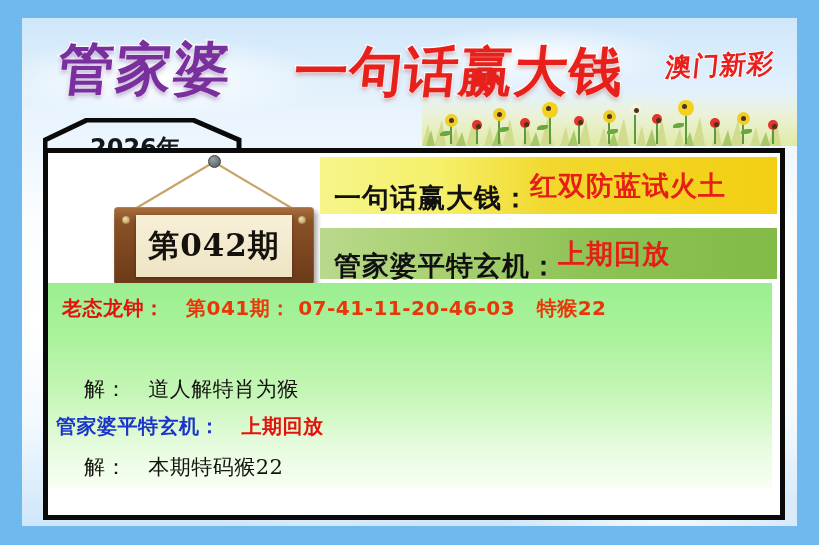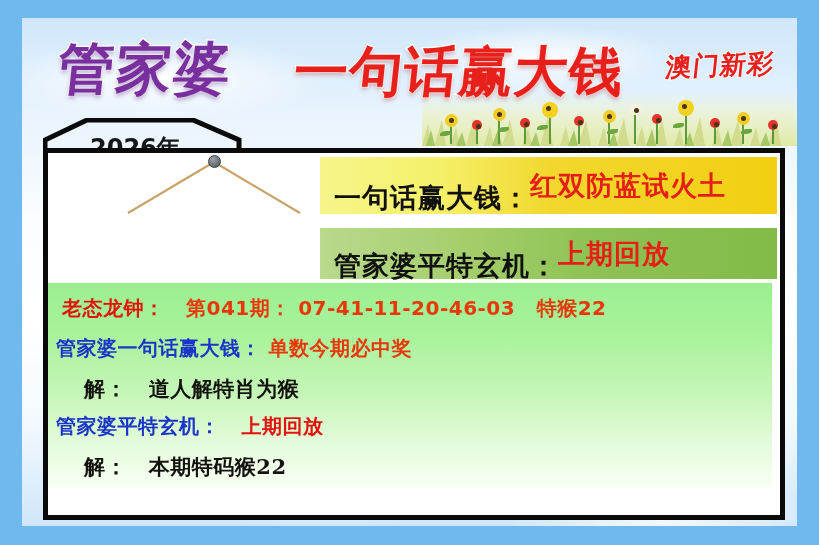--- a/index.html
+++ b/index.html
@@ -132,21 +132,21 @@
     background:linear-gradient(180deg,#9bef90 0%,#aaf29c 26%,#c6f6b8 55%,#e4fbdb 78%,#f8fff4 100%);
     padding:10px 0 0 0;box-sizing:border-box;
   }
   .row{
     position:absolute;white-space:nowrap;
     font-family:"DejaVu Sans","Liberation Sans",sans-serif;
     font-size:20px;font-weight:bold;letter-spacing:.5px;
   }
   .row.serif{
     font-family:"DejaVu Serif","Liberation Serif",serif;
-    font-weight:bold;font-size:21px;color:#14120f;
+    font-weight:normal;font-size:21px;color:#14120f;
   }
   .c-red{color:#e4120c;}
   .c-blue{color:#1a35c8;}
   .c-redorange{color:#e8380b;}
   .gap{display:inline-block;width:14px;}
 </style>
 </head>
 <body>
 
 <div id="poster">
@@ -237,20 +237,25 @@
   <div class="year-tag">2026年</div>
 
   <div class="card"></div>
 
   <div class="hanger">
     <svg width="220" height="60" style="position:absolute;left:0;top:2px;">
       <path d="M110 5 L24 56" stroke="#c9a36a" stroke-width="2.2" fill="none"></path>
       <path d="M110 5 L196 56" stroke="#c9a36a" stroke-width="2.2" fill="none"></path>
     </svg>
     <div class="nail"></div>
+    <div class="plaque">
+      <div class="paper">
+        <span>第042期</span>
+      </div>
+    </div>
   </div>
 
   <div class="band band-yellow">
     <span class="blk">一句话赢大钱：</span>
     <span class="red">红双防蓝试火土</span>
   </div>
 
   <div class="band band-green">
     <span class="blk">管家婆平特玄机：</span>
     <span class="red">上期回放</span>
@@ -258,24 +263,20 @@
 
   <div class="panel">
 
     <div class="row" style="left:14px;top:12px;">
       <span class="c-red">老态龙钟：</span><span class="gap"></span>
       <span class="c-redorange">第041期：</span>
       <span class="c-redorange">07-41-11-20-46-03</span><span class="gap"></span>
       <span class="c-redorange">特猴22</span>
     </div>
 
-    <div class="row" style="left:8px;top:52px;">
-      <span class="c-blue">管家婆一句话赢大钱：</span>
-      <span class="c-redorange">单数今期必中奖</span>
-    </div>
 
     <div class="row serif" style="left:36px;top:92px;">
       <span>解：</span><span class="gap"></span>
       <span>道人解特肖为猴</span>
     </div>
 
     <div class="row" style="left:8px;top:130px;">
       <span class="c-blue">管家婆平特玄机：</span><span class="gap"></span>
       <span class="c-red">上期回放</span>
     </div>

